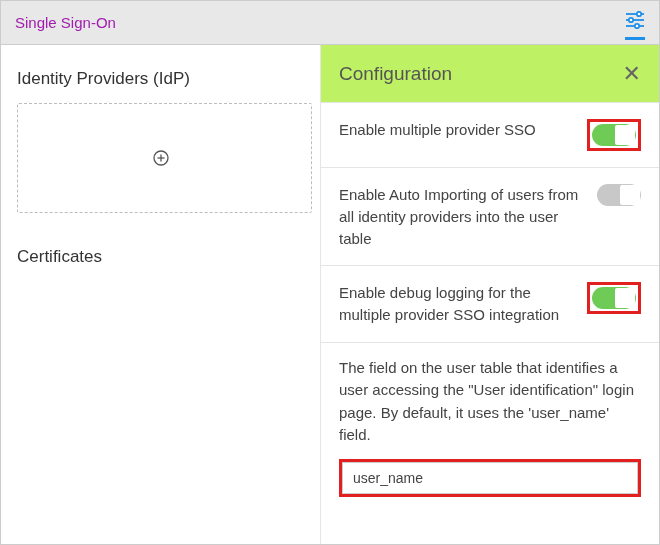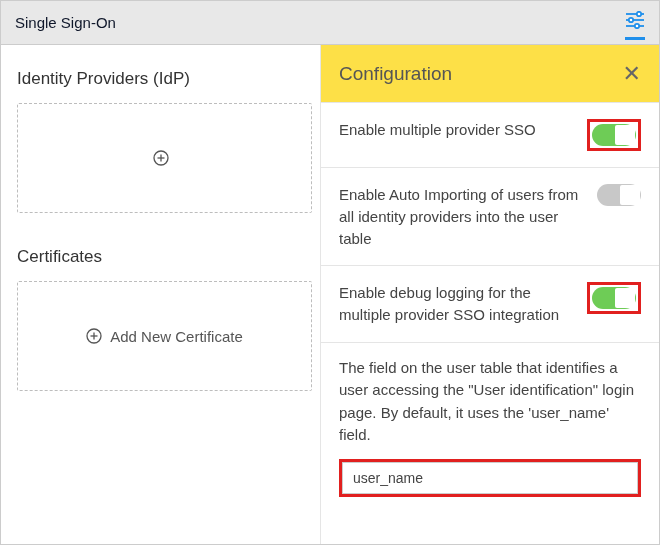--- a/index.html
+++ b/index.html
@@ -15,21 +15,21 @@
     background: #e8e8e8;
     border-bottom: 1px solid #ccc;
     height: 44px;
     display: flex;
     align-items: center;
     justify-content: space-between;
     padding: 0 14px;
   }
   .header-title {
     font-size: 15px;
-    color: #0f172a;
+    color: #a21caf;
     text-align: center;
   }
   .settings-icon {
     color: #1f8feb;
     padding-bottom: 4px;
     border-bottom: 3px solid #1f8feb;
     margin-bottom: -6px;
   }
   .body {
     display: flex;
@@ -62,21 +62,21 @@
     margin-right: 8px;
     display: inline-flex;
   }
   .right {
     flex: 1;
     background: #fff;
     display: flex;
     flex-direction: column;
   }
   .config-header {
-    background: #fde047;
+    background: #bef264;
     height: 58px;
     display: flex;
     align-items: center;
     justify-content: space-between;
     padding: 0 18px;
     border-bottom: 1px solid #e5e5e5;
   }
   .config-title {
     font-size: 19px;
     color: #555;
@@ -171,30 +171,20 @@
       <span class="plus">
         <svg width="16" height="16" viewBox="0 0 16 16">
           <circle cx="8" cy="8" r="7" fill="none" stroke="#555" stroke-width="1.3"></circle>
           <line x1="8" y1="4.5" x2="8" y2="11.5" stroke="#555" stroke-width="1.3"></line>
           <line x1="4.5" y1="8" x2="11.5" y2="8" stroke="#555" stroke-width="1.3"></line>
         </svg>
       </span>
     </div>
 
     <div class="section-title">Certificates</div>
-    <div class="dash-box">
-      <span class="plus">
-        <svg width="16" height="16" viewBox="0 0 16 16">
-          <circle cx="8" cy="8" r="7" fill="none" stroke="#555" stroke-width="1.3"></circle>
-          <line x1="8" y1="4.5" x2="8" y2="11.5" stroke="#555" stroke-width="1.3"></line>
-          <line x1="4.5" y1="8" x2="11.5" y2="8" stroke="#555" stroke-width="1.3"></line>
-        </svg>
-      </span>
-      <span>Add New Certificate</span>
-    </div>
   </div>
 
   <div class="right">
     <div class="config-header">
       <span class="config-title">Configuration</span>
       <span class="close-x">✕</span>
     </div>
 
     <div class="config-row">
       <div class="config-label">Enable multiple provider SSO</div>

